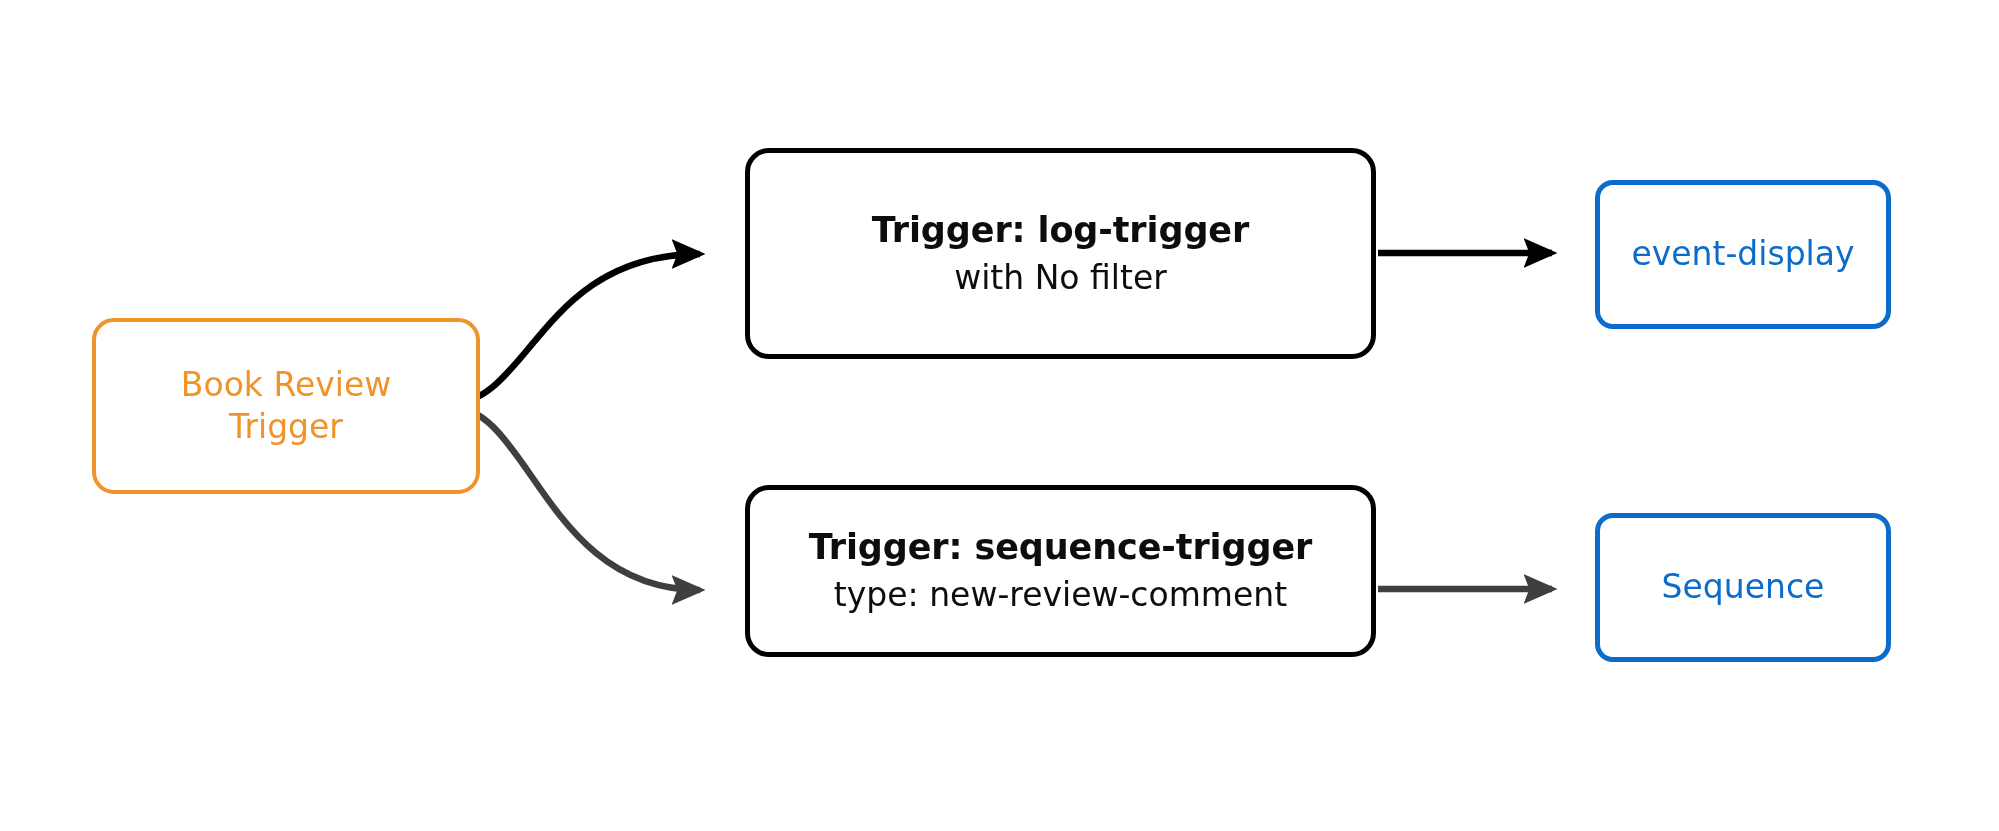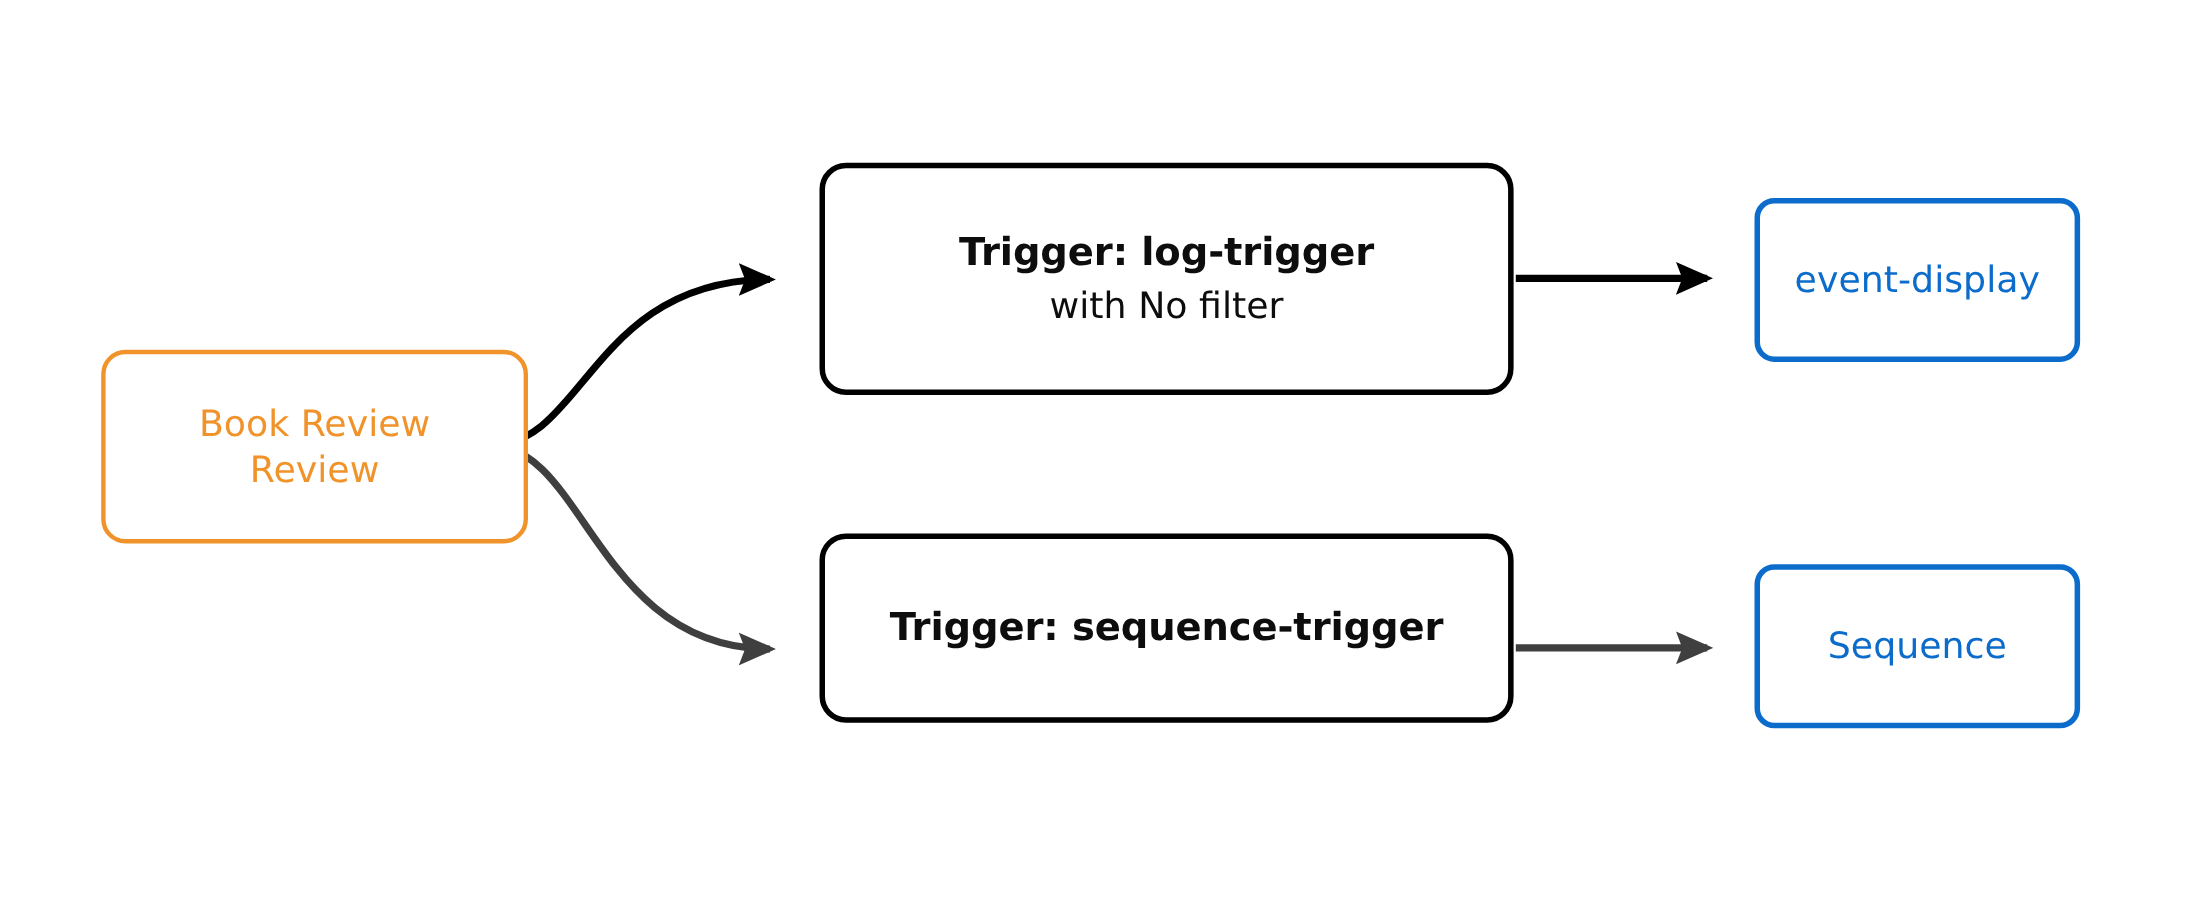--- a/index.html
+++ b/index.html
@@ -102,30 +102,31 @@
 
     <path d="M 449 406 C 530 406, 545 590, 700 590" fill="none" stroke="#3F3F3F" stroke-width="6.5" stroke-linecap="butt" marker-end="url(#arrow-gray)"></path>
 
     <path d="M 1378 253 L 1552 253" fill="none" stroke="#000000" stroke-width="6.5" stroke-linecap="butt" marker-end="url(#arrow-black)"></path>
 
     <path d="M 1378 589 L 1552 589" fill="none" stroke="#3F3F3F" stroke-width="6.5" stroke-linecap="butt" marker-end="url(#arrow-gray)"></path>
   </svg>
 
   <div class="node node-broker">
     <span class="line">Book Review</span>
-    <span class="line">Review</span>
+    <span class="line">Trigger</span>
   </div>
 
   <div class="node node-trigger top">
     <span class="title">Trigger: log-trigger</span>
     <span class="subtitle">with No filter</span>
   </div>
 
   <div class="node node-trigger bottom">
     <span class="title">Trigger: sequence-trigger</span>
+    <span class="subtitle">type: new-review-comment</span>
   </div>
 
   <div class="node node-sink top">
     <span>event-display</span>
   </div>
 
   <div class="node node-sink bottom">
     <span>Sequence</span>
   </div>
 

